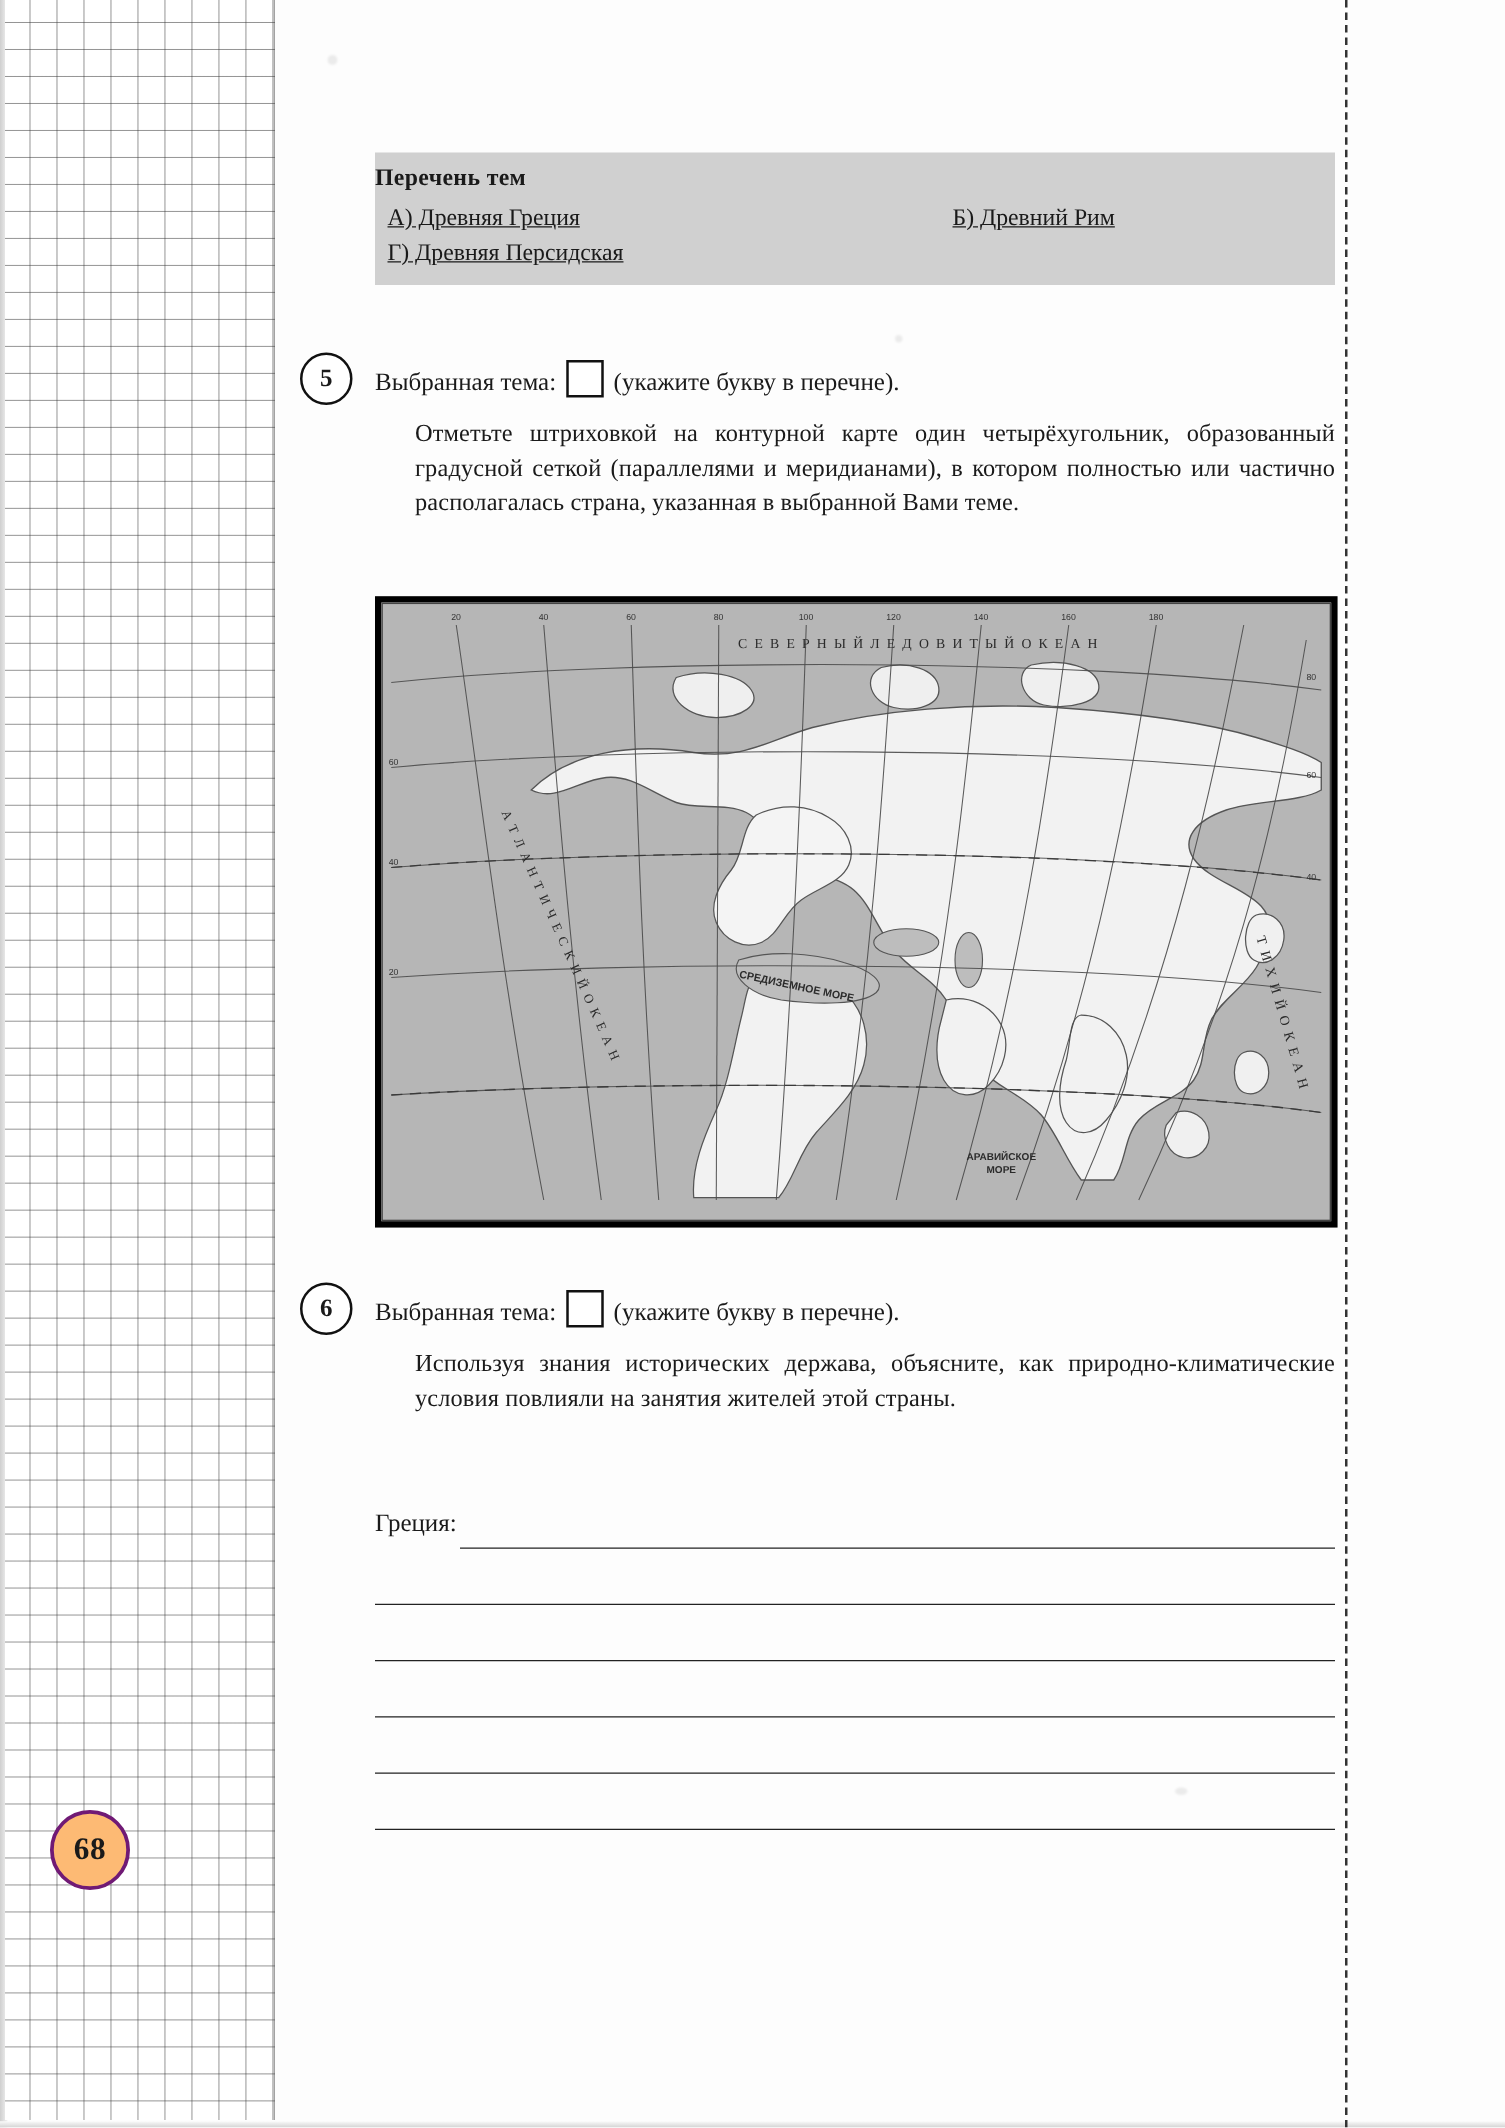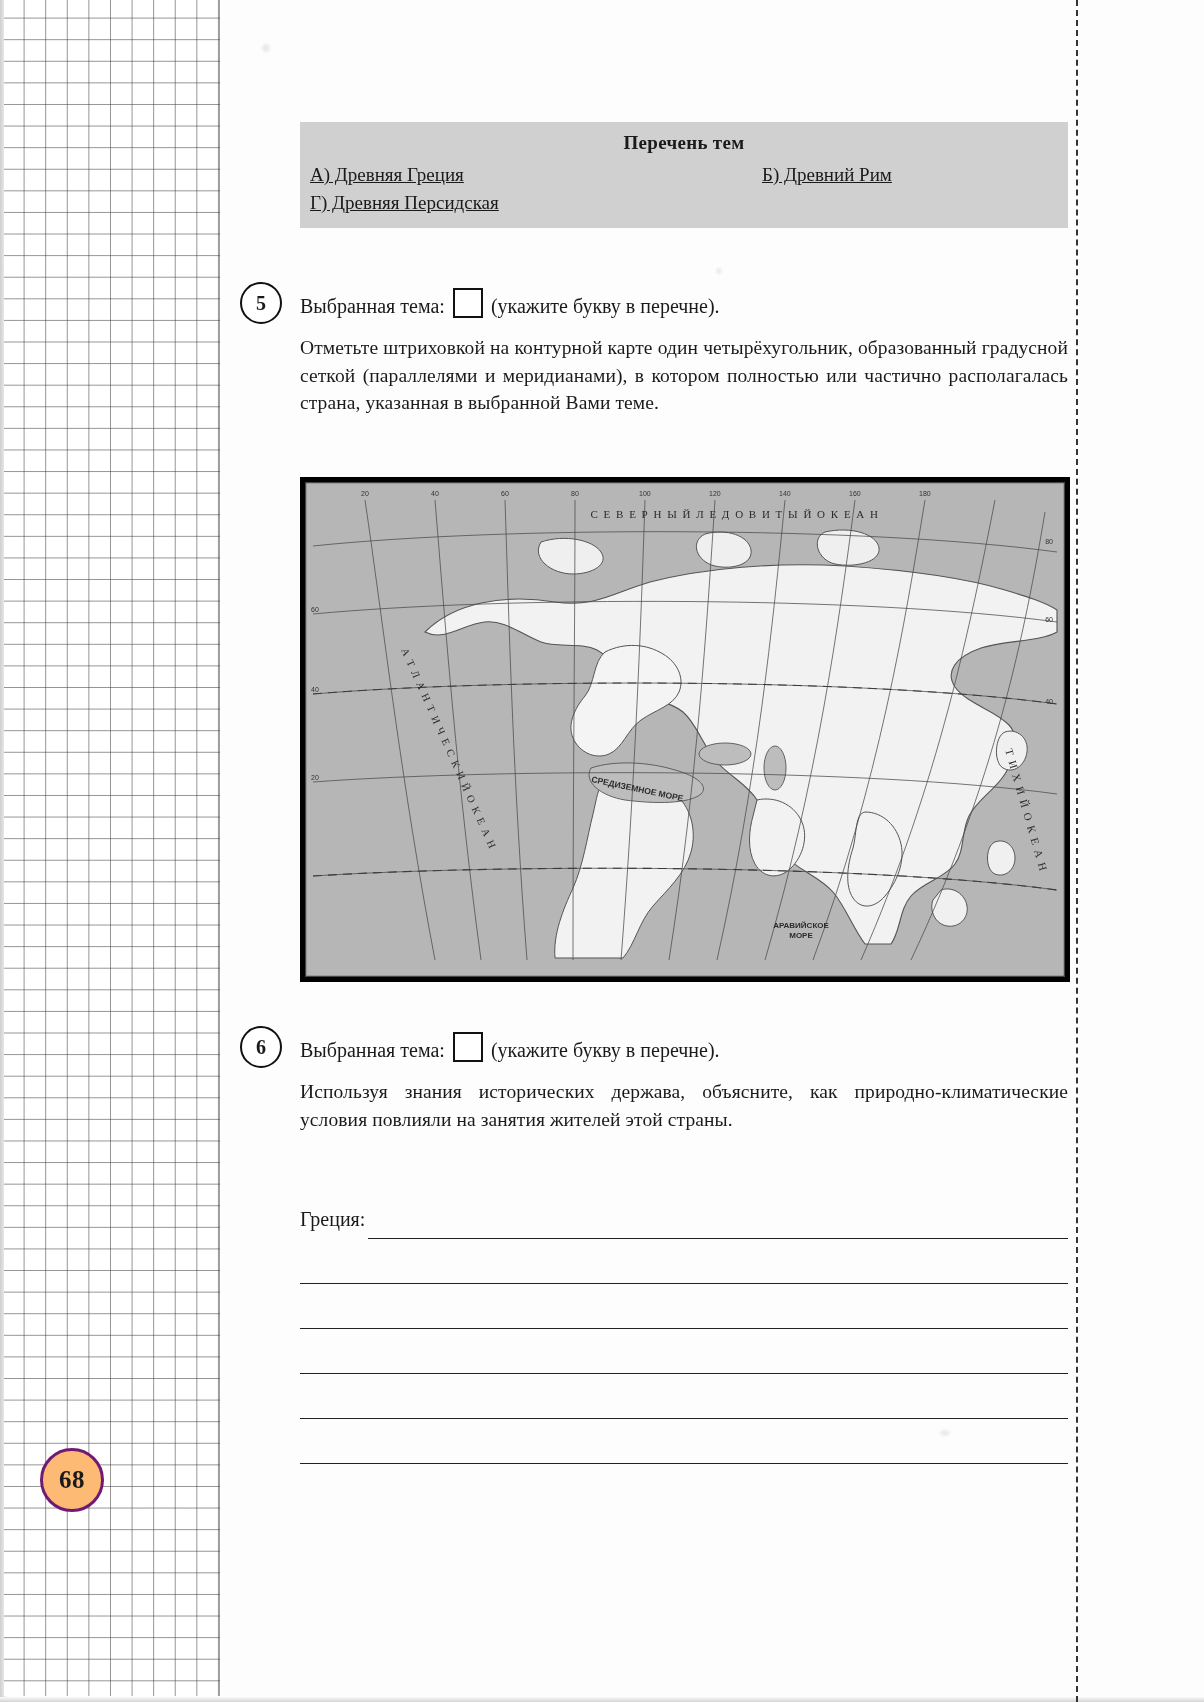--- a/index.html
+++ b/index.html
@@ -96,21 +96,20 @@
   
   .topics-box {
     position: absolute;
     left: 32px;
     top: 122px;
     width: 768px;
     background: #d0d0d0;
     padding: 10px 0 14px 0;
   }
   .topics-title {
-    text-align: center;
     font-weight: bold;
     font-size: 19px;
     letter-spacing: 0.3px;
     margin-bottom: 10px;
   }
   .topics-grid {
     display: grid;
     grid-template-columns: 452px 1fr;
     row-gap: 6px;
     padding-left: 10px;
@@ -159,20 +158,21 @@
     height: 26px;
     border: 2px solid #111;
     background: #fff;
   }
   .para {
     font-size: 19.5px;
     line-height: 1.42;
     text-align: justify;
     margin-top: 16px;
     letter-spacing: 0.1px;
+    margin-left: 32px;
   }
 
   
   .map-wrap {
     position: absolute;
     left: 32px;
     top: 477px;
     width: 760px;
     height: 495px;
     border: 5px solid #000000;

